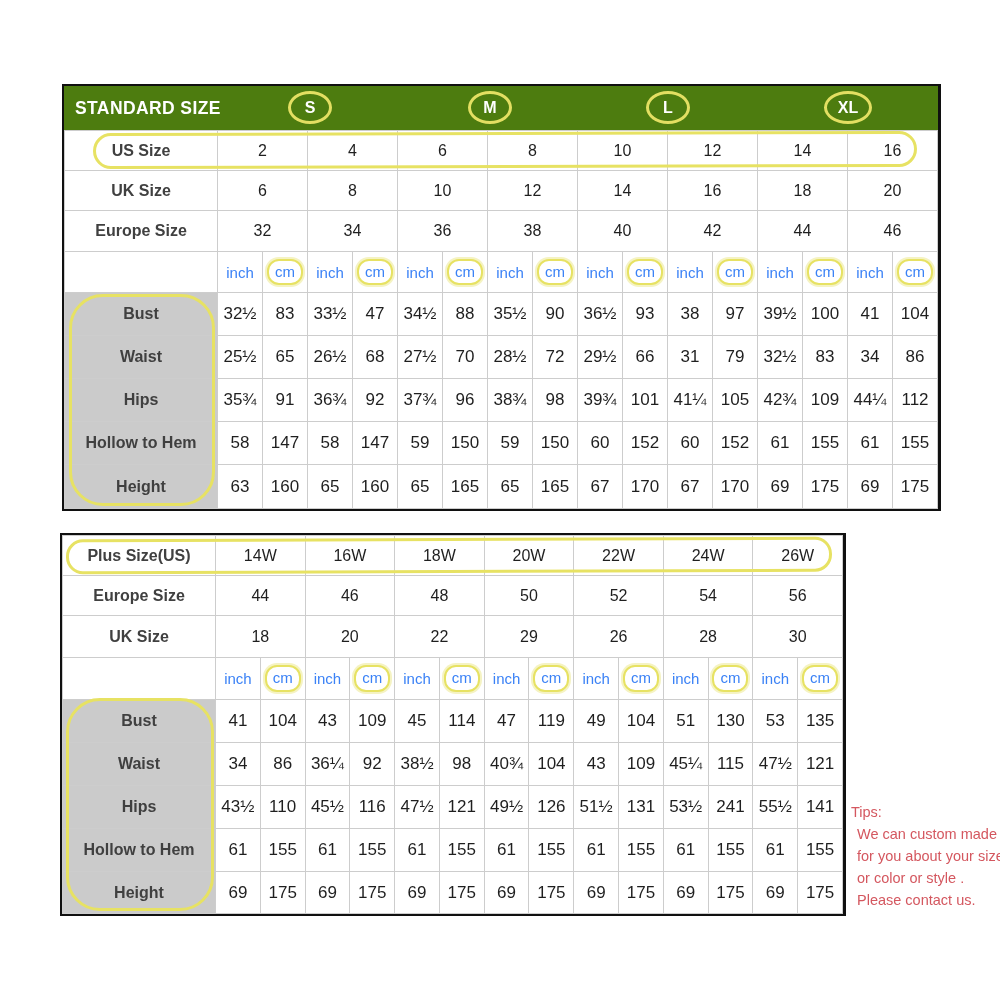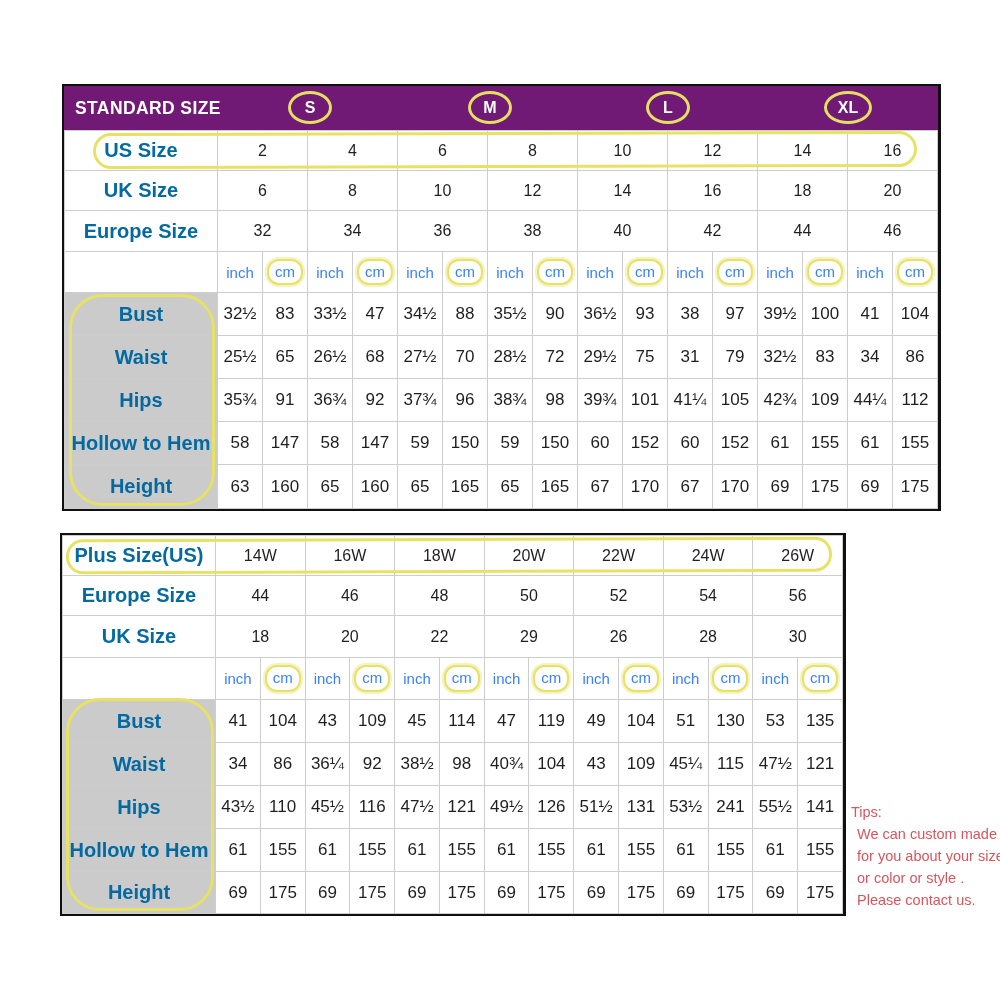--- a/index.html
+++ b/index.html
@@ -6,34 +6,34 @@
   .canvas{position:relative;width:1000px;height:1000px;background:#fff;overflow:hidden;
           font-family:"Liberation Sans","DejaVu Sans",sans-serif;}
 
   
   .tbl{position:absolute;box-sizing:border-box;background:#fff;
        border:2px solid #101010;border-right-width:3px;border-bottom-width:3px;}
   #standard-table{left:62px;top:84px;width:879px;height:427px;}
   #plus-table{left:60px;top:533px;width:786px;height:383px;}
 
   
-  .bar{position:relative;height:44px;background:#701a75;}
+  .bar{position:relative;height:44px;background:#4d7c0f;}
   .bar-title{position:absolute;left:11px;top:50%;transform:translateY(-50%);
              color:#ffffff;font-weight:bold;font-size:17.5px;letter-spacing:.4px;}
   .badge{position:absolute;top:5px;width:44px;height:33px;box-sizing:border-box;
          border:3px solid #e3df62;border-radius:50%;
          color:#fff;font-weight:bold;font-size:16px;
          display:flex;align-items:center;justify-content:center;}
   .b-s{left:224px}.b-m{left:404px}.b-l{left:582px}.b-xl{left:760px;width:48px}
 
   
   .grid{width:100%;border-collapse:collapse;table-layout:fixed;}
   .grid td{border:1px solid #cdcdcd;text-align:center;vertical-align:middle;
            color:#1f1f1f;font-size:17px;padding:0;overflow:hidden;}
-  .grid td.lbl{font-weight:bold;font-size:20px;color:#0369a1;}
+  .grid td.lbl{font-weight:bold;font-size:16px;color:#404040;}
   .grid td.size-val{font-size:16px;}
   .grid td.unit{font-size:15px;color:#3b82f6;}
   .grid td.mlabel{background:#cbcbcb;}
   .cm-pill{display:inline-block;background:#fff;border:2px solid #e7e263;border-radius:12px;
            box-shadow:0 0 0 2px #f5f3c3;padding:3px 6px;line-height:1.1;}
 
   
   #tb1 tr:nth-child(1),#tb1 tr:nth-child(2){height:40px;}
   #tb1 tr:nth-child(3),#tb1 tr:nth-child(4){height:41px;}
   #tb1 tr:nth-child(n+5){height:43px;}
@@ -164,21 +164,21 @@
             <td class="lbl mlabel">Waist</td>
             <td class="val">25½</td>
             <td class="val">65</td>
             <td class="val">26½</td>
             <td class="val">68</td>
             <td class="val">27½</td>
             <td class="val">70</td>
             <td class="val">28½</td>
             <td class="val">72</td>
             <td class="val">29½</td>
-            <td class="val">75</td>
+            <td class="val">66</td>
             <td class="val">31</td>
             <td class="val">79</td>
             <td class="val">32½</td>
             <td class="val">83</td>
             <td class="val">34</td>
             <td class="val">86</td>
           </tr>
           <tr>
             <td class="lbl mlabel">Hips</td>
             <td class="val">35¾</td>

